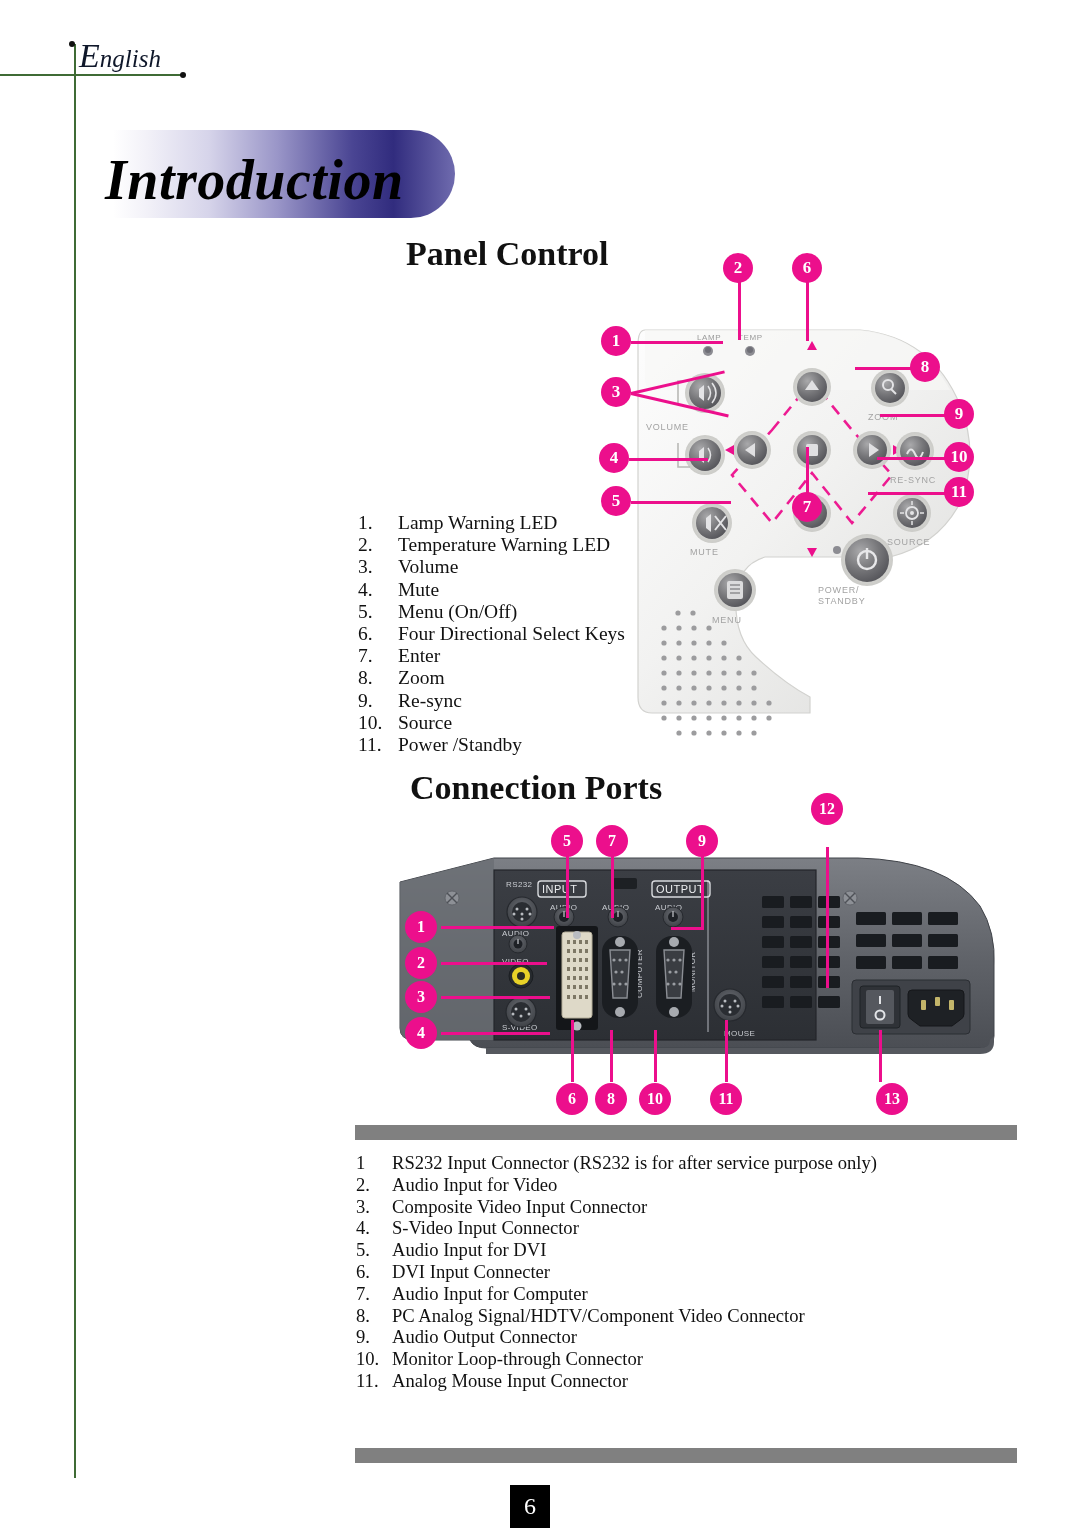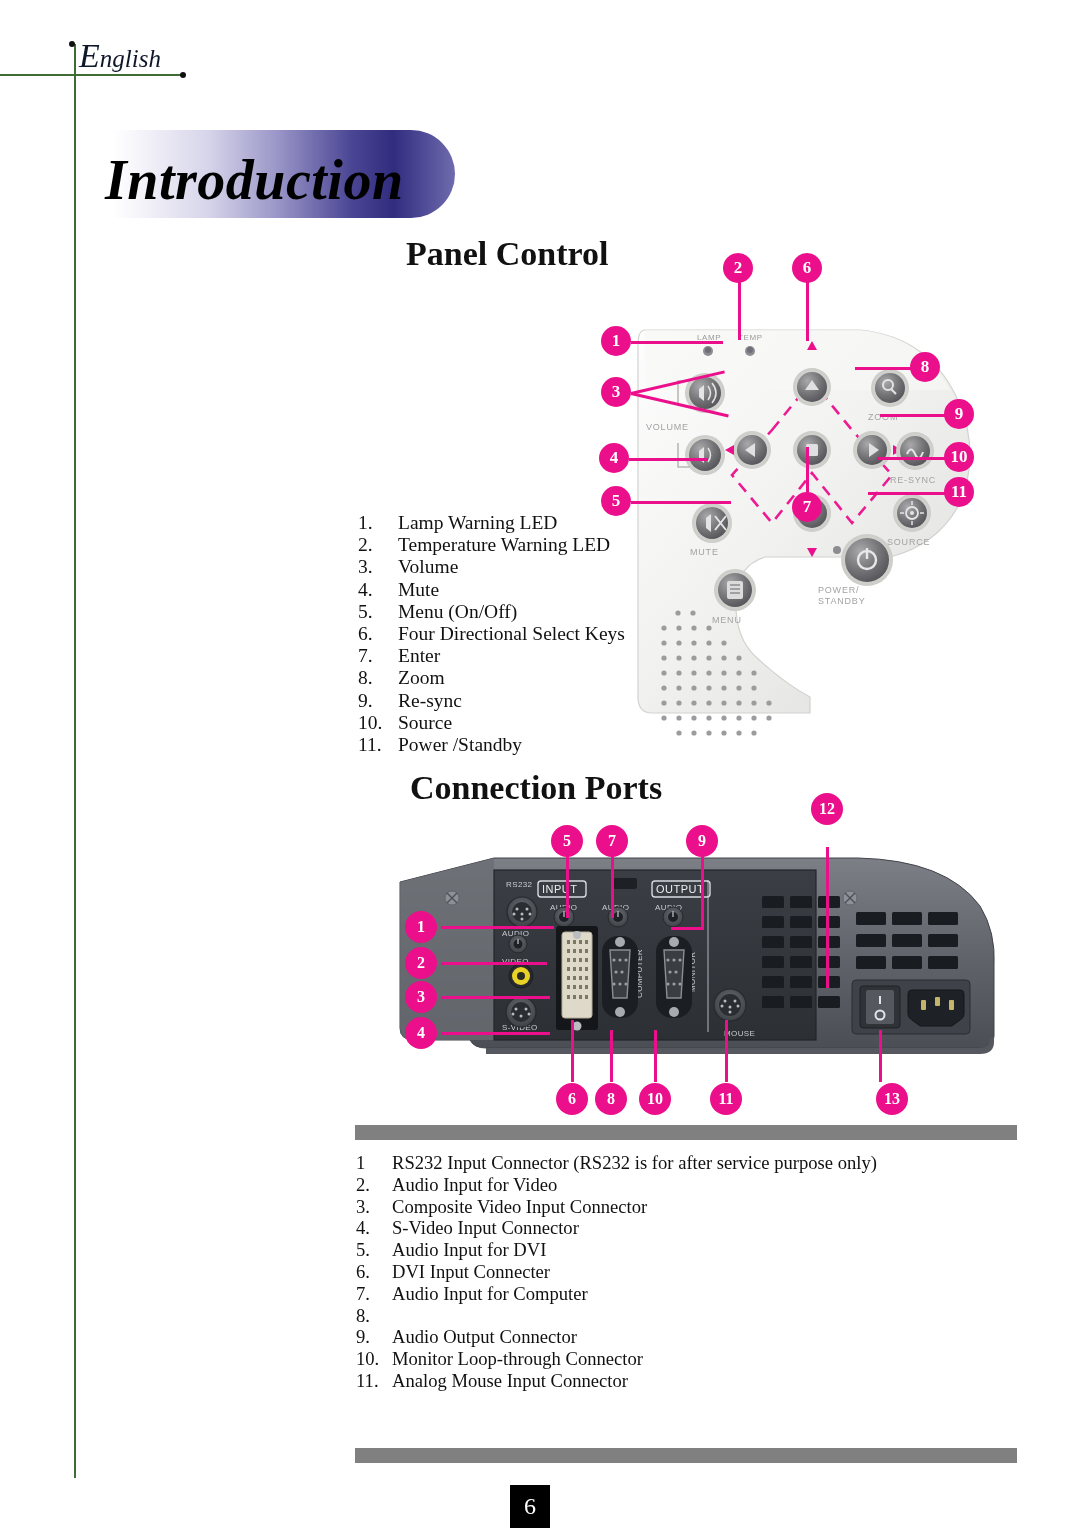--- a/index.html
+++ b/index.html
@@ -758,20 +758,21 @@
   <div class="li-row">
       <span class="li-num">6.</span>
       <span>DVI Input Connecter</span>
     </div>
   <div class="li-row">
       <span class="li-num">7.</span>
       <span>Audio Input for Computer</span>
     </div>
   <div class="li-row">
       <span class="li-num">8.</span>
+      <span>PC Analog Signal/HDTV/Component Video Connector</span>
     </div>
   <div class="li-row">
       <span class="li-num">9.</span>
       <span>Audio Output Connector</span>
     </div>
   <div class="li-row">
       <span class="li-num">10.</span>
       <span>Monitor Loop-through Connector</span>
     </div>
   <div class="li-row">

